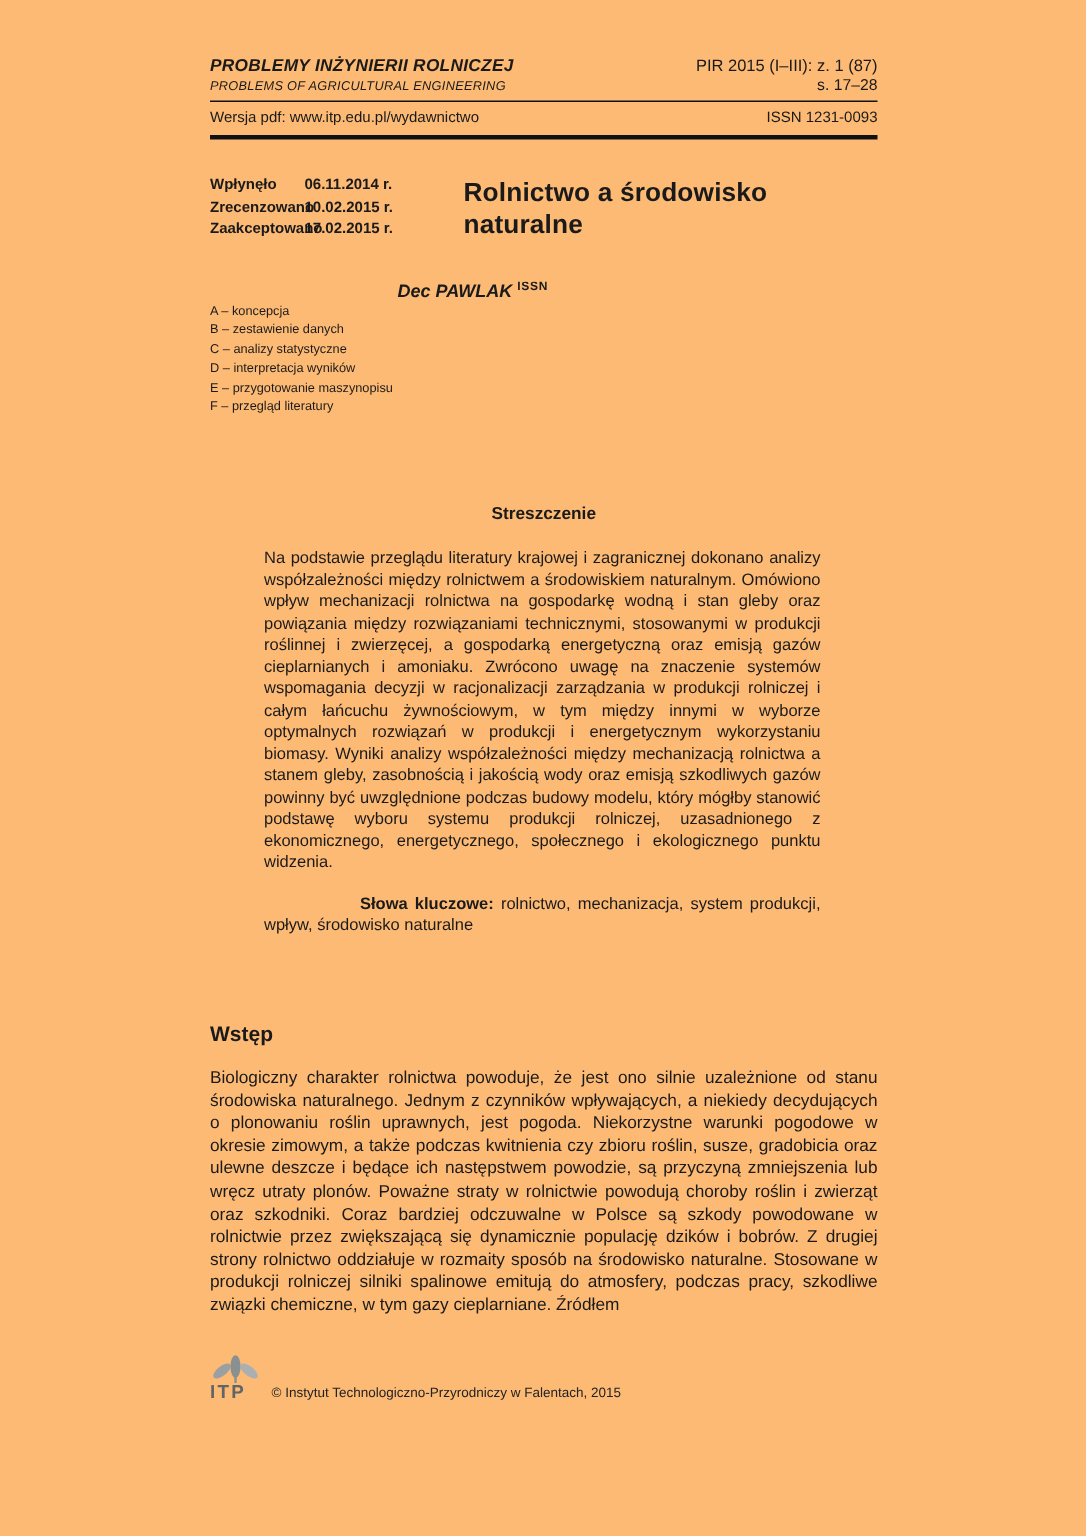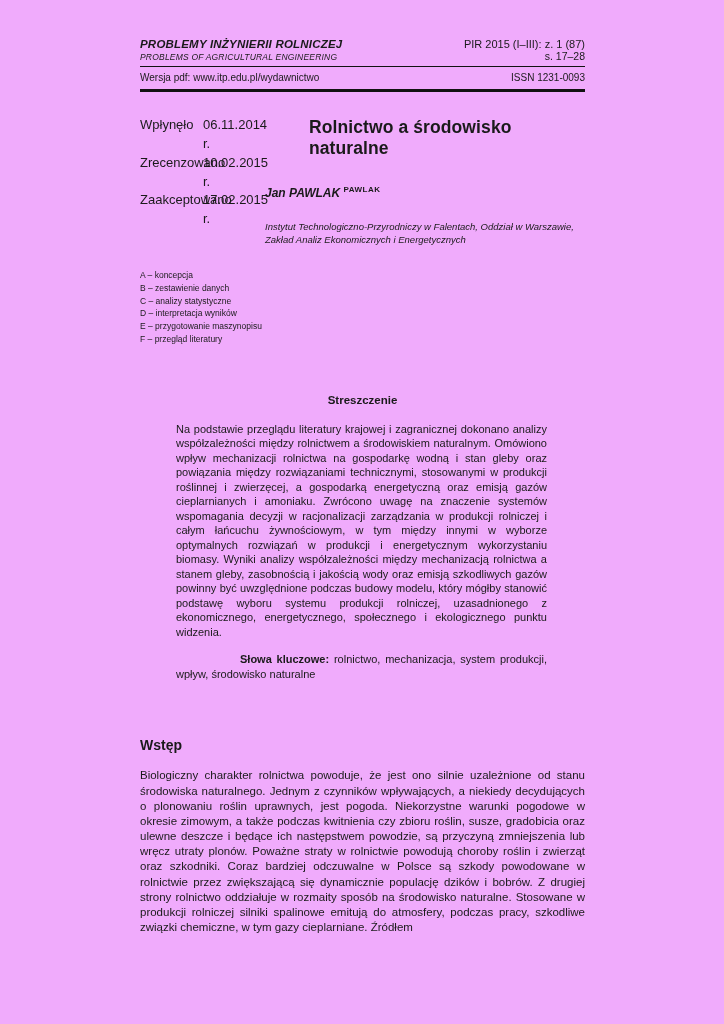--- a/index.html
+++ b/index.html
@@ -1,53 +1,53 @@
 <!DOCTYPE html>
 <html lang="pl"><head>
 <meta charset="utf-8">
 <style>
   html, body { margin: 0; padding: 0; background: #ffffff; }
   .page {
     position: relative;
     width: 724px;
     height: 1024px;
     margin: 0 auto;
-    background: #f0abfc;
+    background: #fdba74;
     color: #1a1a1a;
     font-family: "Liberation Sans", "DejaVu Sans", sans-serif;
     overflow: hidden;
     box-sizing: border-box;
     padding: 38px 139px 17px 140px;
   }
   
   .hdr-row { display: flex; justify-content: space-between; align-items: baseline; }
   .journal-pl { font-size: 11.5px; font-weight: bold; font-style: italic; letter-spacing: .2px; }
   .issue-ref  { font-size: 11px; }
   .journal-en { font-size: 8.5px; font-style: italic; margin-top: 2px; letter-spacing: .2px; }
   .pages-ref  { font-size: 10.5px; }
   .rule-thin  { border: 0; border-top: 1px solid #111; margin: 4px 0 5px 0; }
   .pdf-row    { display: flex; justify-content: space-between; align-items: flex-start; margin-top: 2px; }
   .pdf-label, .issn { font-size: 10px; }
   .rule-thick { border: 0; border-top: 3px solid #111; margin: 6px 0 0 0; }
 
   
   .title-block { display: flex; margin-top: 24px; }
   .meta-col { width: 125px; flex: 0 0 125px; }
-  .meta-row { display: flex; font-size: 13px; line-height: 1.45; }
+  .meta-row { display: flex; font-size: 10px; line-height: 1.45; font-weight: bold; }
   .meta-label { width: 63px; flex: 0 0 63px; }
   .meta-date { }
   .contrib-list { margin-top: 40px; font-size: 8.5px; line-height: 1.5; }
   .main-col { flex: 1; }
   .article-title { font-size: 17.5px; font-weight: bold; letter-spacing: .1px; margin-top: 1px; margin-left: 44px; }
   .author-line { margin-top: 26px; font-size: 12px; font-weight: bold; font-style: italic; }
   .author-line sup { font-size: 8px; font-style: normal; letter-spacing: .5px; }
   .affiliation { margin-top: 20px; font-size: 9.5px; font-style: italic; line-height: 1.4; }
 
   
-  .abstract-heading { text-align: center; font-weight: bold; font-size: 11.5px; margin-top: 48px; }
+  .abstract-heading { text-align: center; font-weight: bold; font-size: 11.5px; margin-top: 60px; }
   .abstract-body {
     margin: 16px 38px 4px 36px;
     font-size: 11px;
     line-height: 1.32;
     text-align: justify;
     hyphens: auto;
   }
   .keywords {
     margin: 13px 38px 0 36px;
     font-size: 11px;
@@ -114,33 +114,43 @@
         <div>B – zestawienie danych</div>
         <div>C – analizy statystyczne</div>
         <div>D – interpretacja wyników</div>
         <div>E – przygotowanie maszynopisu</div>
         <div>F – przegląd literatury</div>
       </div>
     </div>
     <div class="main-col">
       <div class="article-title">Rolnictwo a środowisko naturalne</div>
       <div class="author-line">
-        <span>Jan PAWLAK</span>
-        <sup>PAWLAK</sup>
-      </div>
-      <div class="affiliation">
-        <div>Instytut Technologiczno-Przyrodniczy w Falentach, Oddział w Warszawie,</div>
-        <div>Zakład Analiz Ekonomicznych i Energetycznych</div>
+        <span>Dec PAWLAK</span>
+        <sup>ISSN</sup>
       </div>
     </div>
   </div>
 
   <div class="abstract-heading">Streszczenie</div>
   <div class="abstract-body">Na podstawie przeglądu literatury krajowej i zagranicznej dokonano analizy współzależności między rolnictwem a środowiskiem naturalnym. Omówiono wpływ mechanizacji rolnictwa na gospodarkę wodną i stan gleby oraz powiązania między rozwiązaniami technicznymi, stosowanymi w produkcji roślinnej i zwierzęcej, a gospodarką energetyczną oraz emisją gazów cieplarnianych i amoniaku. Zwrócono uwagę na znaczenie systemów wspomagania decyzji w racjonalizacji zarządzania w produkcji rolniczej i całym łańcuchu żywnościowym, w tym między innymi w wyborze optymalnych rozwiązań w produkcji i energetycznym wykorzystaniu biomasy. Wyniki analizy współzależności między mechanizacją rolnictwa a stanem gleby, zasobnością i jakością wody oraz emisją szkodliwych gazów powinny być uwzględnione podczas budowy modelu, który mógłby stanowić podstawę wyboru systemu produkcji rolniczej, uzasadnionego z ekonomicznego, energetycznego, społecznego i ekologicznego punktu widzenia.</div>
   <div class="keywords">
     <span class="kw-label">Słowa kluczowe:</span><span> rolnictwo, mechanizacja, system produkcji, wpływ, środowisko naturalne</span>
   </div>
 
   <div class="section-heading">Wstęp</div>
   <div class="body-par">Biologiczny charakter rolnictwa powoduje, że jest ono silnie uzależnione od stanu środowiska naturalnego. Jednym z czynników wpływających, a niekiedy decydujących o plonowaniu roślin uprawnych, jest pogoda. Niekorzystne warunki pogodowe w okresie zimowym, a także podczas kwitnienia czy zbioru roślin, susze, gradobicia oraz ulewne deszcze i będące ich następstwem powodzie, są przyczyną zmniejszenia lub wręcz utraty plonów. Poważne straty w rolnictwie powodują choroby roślin i zwierząt oraz szkodniki. Coraz bardziej odczuwalne w Polsce są szkody powodowane w rolnictwie przez zwiększającą się dynamicznie populację dzików i bobrów. Z drugiej strony rolnictwo oddziałuje w rozmaity sposób na środowisko naturalne. Stosowane w produkcji rolniczej silniki spalinowe emitują do atmosfery, podczas pracy, szkodliwe związki chemiczne, w tym gazy cieplarniane. Źródłem</div>
 
+  <div class="footer">
+    <div class="logo">
+      <svg width="34" height="20" viewBox="0 0 34 20" aria-hidden="true">
+        <g fill="#9aa0a2">
+          <ellipse cx="8" cy="11" rx="7" ry="3.2" transform="rotate(-38 8 11)"></ellipse>
+          <ellipse cx="17" cy="8" rx="7.5" ry="3.4" transform="rotate(-90 17 8)" fill="#8a9092"></ellipse>
+          <ellipse cx="26" cy="11" rx="7" ry="3.2" transform="rotate(38 26 11)" fill="#aab0b2"></ellipse>
+          <rect x="16.2" y="13" width="1.6" height="6" fill="#8a9092"></rect>
+        </g>
+      </svg>
+      <div class="logo-text">ITP</div>
+    </div>
+    <div class="copyright">© Instytut Technologiczno-Przyrodniczy w Falentach, 2015</div>
+  </div>
 
 </div>
 
 </body></html>

